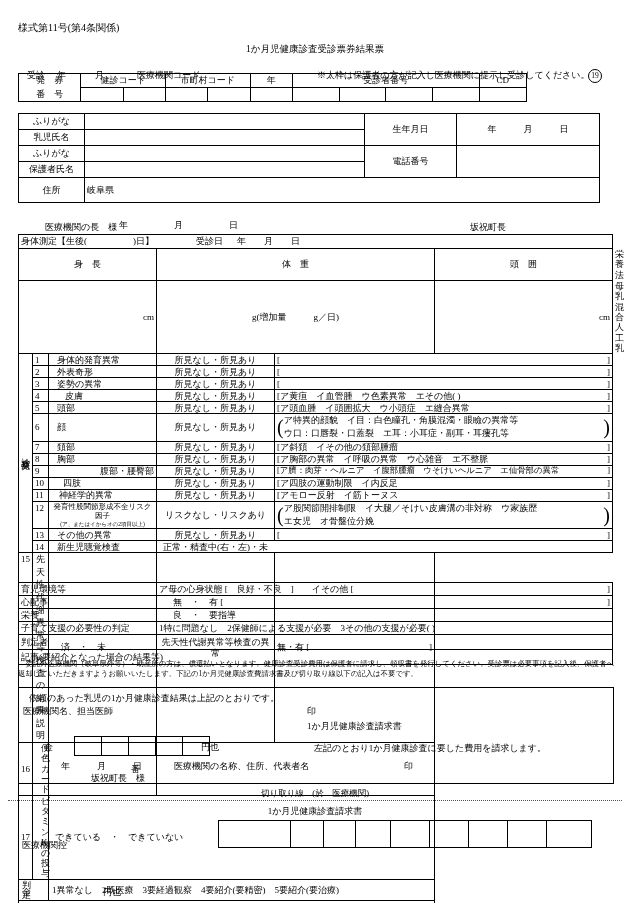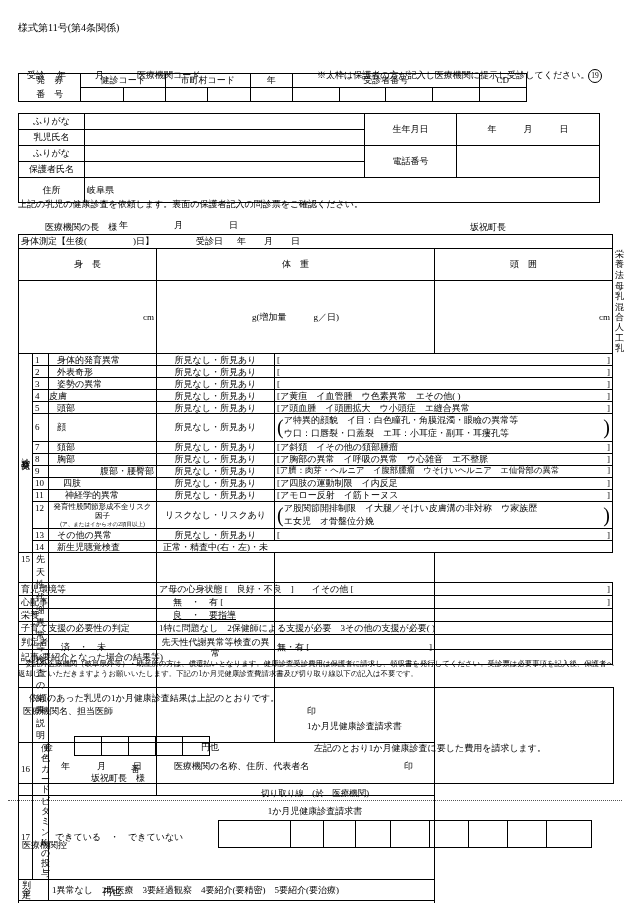--- a/index.html
+++ b/index.html
@@ -88,20 +88,21 @@
   #bottom-title{left:0;top:804px;width:630px;text-align:center;font-size:9px;}
   #bottom-table{left:218px;top:820px;width:374px;}
   #bottom-table td{height:14px;}
 </style>
 </head>
 <body>
 
 <div class="page">
 
   <div class="abs t" id="form-code">様式第11号(第4条関係)</div>
+  <div class="abs t" id="doc-title">1か月児健康診査受診票券結果票</div>
   <div class="abs" id="circle-num">
     <span class="circled">19</span>
   </div>
 
   <div class="abs t" id="recept-line">
     <span class="c1">受診</span><span class="c2">年</span><span class="c3">月</span><span class="c4">医療機関コード</span><span>※太枠は保護者の方が記入し医療機関に提示し受診してください。</span>
   </div>
 
   <table class="grid abs" id="code-table">
     <colgroup>
@@ -175,21 +176,20 @@
       <td class="ctr thick-l">保護者氏名</td>
       <td></td>
     </tr>
     <tr>
       <td class="ctr thick-l thick-b" style="height:24px;">住所</td>
       <td colspan="3" class="lft thick-b thick-r">岐阜県</td>
     </tr>
   </tbody>
     </table>
 
-  <div class="abs t" id="req-note">上記の乳児の健康診査を依頼します。裏面の保護者記入の問診票をご確認ください。</div>
   <div class="abs t" id="req-date">
     <span style="display:inline-block;width:55px;">年</span><span style="display:inline-block;width:55px;">月</span><span>日</span>
   </div>
   <div class="abs t" id="req-to">医療機関の長　様</div>
   <div class="abs t" id="req-mayor">坂祝町長</div>
 
   <table class="grid abs" id="exam-table">
     <colgroup>
       <col style="width:14px">
         <col style="width:16px">
@@ -246,21 +246,21 @@
       <td class="lft" style="padding-left:8px;">姿勢の異常</td>
       <td class="ctr">所見なし・所見あり</td>
       <td colspan="2" class="lft">
         <span class="bkt-l">[</span>
             <span class="bkt-r">]</span>
       </td>
     </tr>
 
     <tr>
       <td class="idx">4</td>
-      <td class="lft" style="padding-left:0;">皮膚</td>
+      <td class="lft" style="padding-left:16px;">皮膚</td>
       <td class="ctr">所見なし・所見あり</td>
       <td colspan="2" class="lft">
         <span class="bkt-l">[</span><span>ア黄疸　イ血管腫　ウ色素異常　エその他(                    )</span><span class="bkt-r">]</span>
       </td>
     </tr>
 
     <tr>
       <td class="idx">5</td>
       <td class="lft" style="padding-left:8px;">頭部</td>
       <td class="ctr">所見なし・所見あり</td>
@@ -316,21 +316,21 @@
       <td class="idx">10</td>
       <td class="lft" style="padding-left:14px;">四肢</td>
       <td class="ctr">所見なし・所見あり</td>
       <td colspan="2" class="lft">
         <span class="bkt-l">[</span><span>ア四肢の運動制限　イ内反足</span><span class="bkt-r">]</span>
       </td>
     </tr>
 
     <tr>
       <td class="idx">11</td>
-      <td class="lft" style="padding-left:16px;">神経学的異常</td>
+      <td class="lft" style="padding-left:10px;">神経学的異常</td>
       <td class="ctr">所見なし・所見あり</td>
       <td colspan="2" class="lft">
         <span class="bkt-l">[</span><span>アモロー反射　イ筋トーヌス</span><span class="bkt-r">]</span>
       </td>
     </tr>
 
     <tr>
       <td class="idx" style="vertical-align:top;padding-top:1px;">12</td>
       <td class="ctr" style="line-height:1.3;height:26px;">
         <div class="small">発育性股関節形成不全リスク因子</div>
@@ -419,21 +419,21 @@
     </tr>
     <tr>
       <td class="lft">心配事</td>
       <td class="lft" style="padding-left:16px;">
         <span class="bkt-l">無　・　有 [</span>
             <span class="bkt-r">]</span>
       </td>
     </tr>
     <tr>
       <td class="lft">栄養</td>
-      <td class="lft" style="padding-left:16px;text-decoration:underline;">良　・　要指導</td>
+      <td class="lft" style="padding-left:16px;">良　・　要指導</td>
     </tr>
     <tr>
       <td class="lft small">子育て支援の必要性の判定</td>
       <td class="lft">1特に問題なし　2保健師による支援が必要　3その他の支援が必要(                )</td>
     </tr>
     <tr>
       <td colspan="2" class="lft" style="height:14px;">判定者</td>
     </tr>
     <tr>
       <td colspan="2" class="lft" style="height:14px;">記事(要紹介となった場合の結果等)</td>

